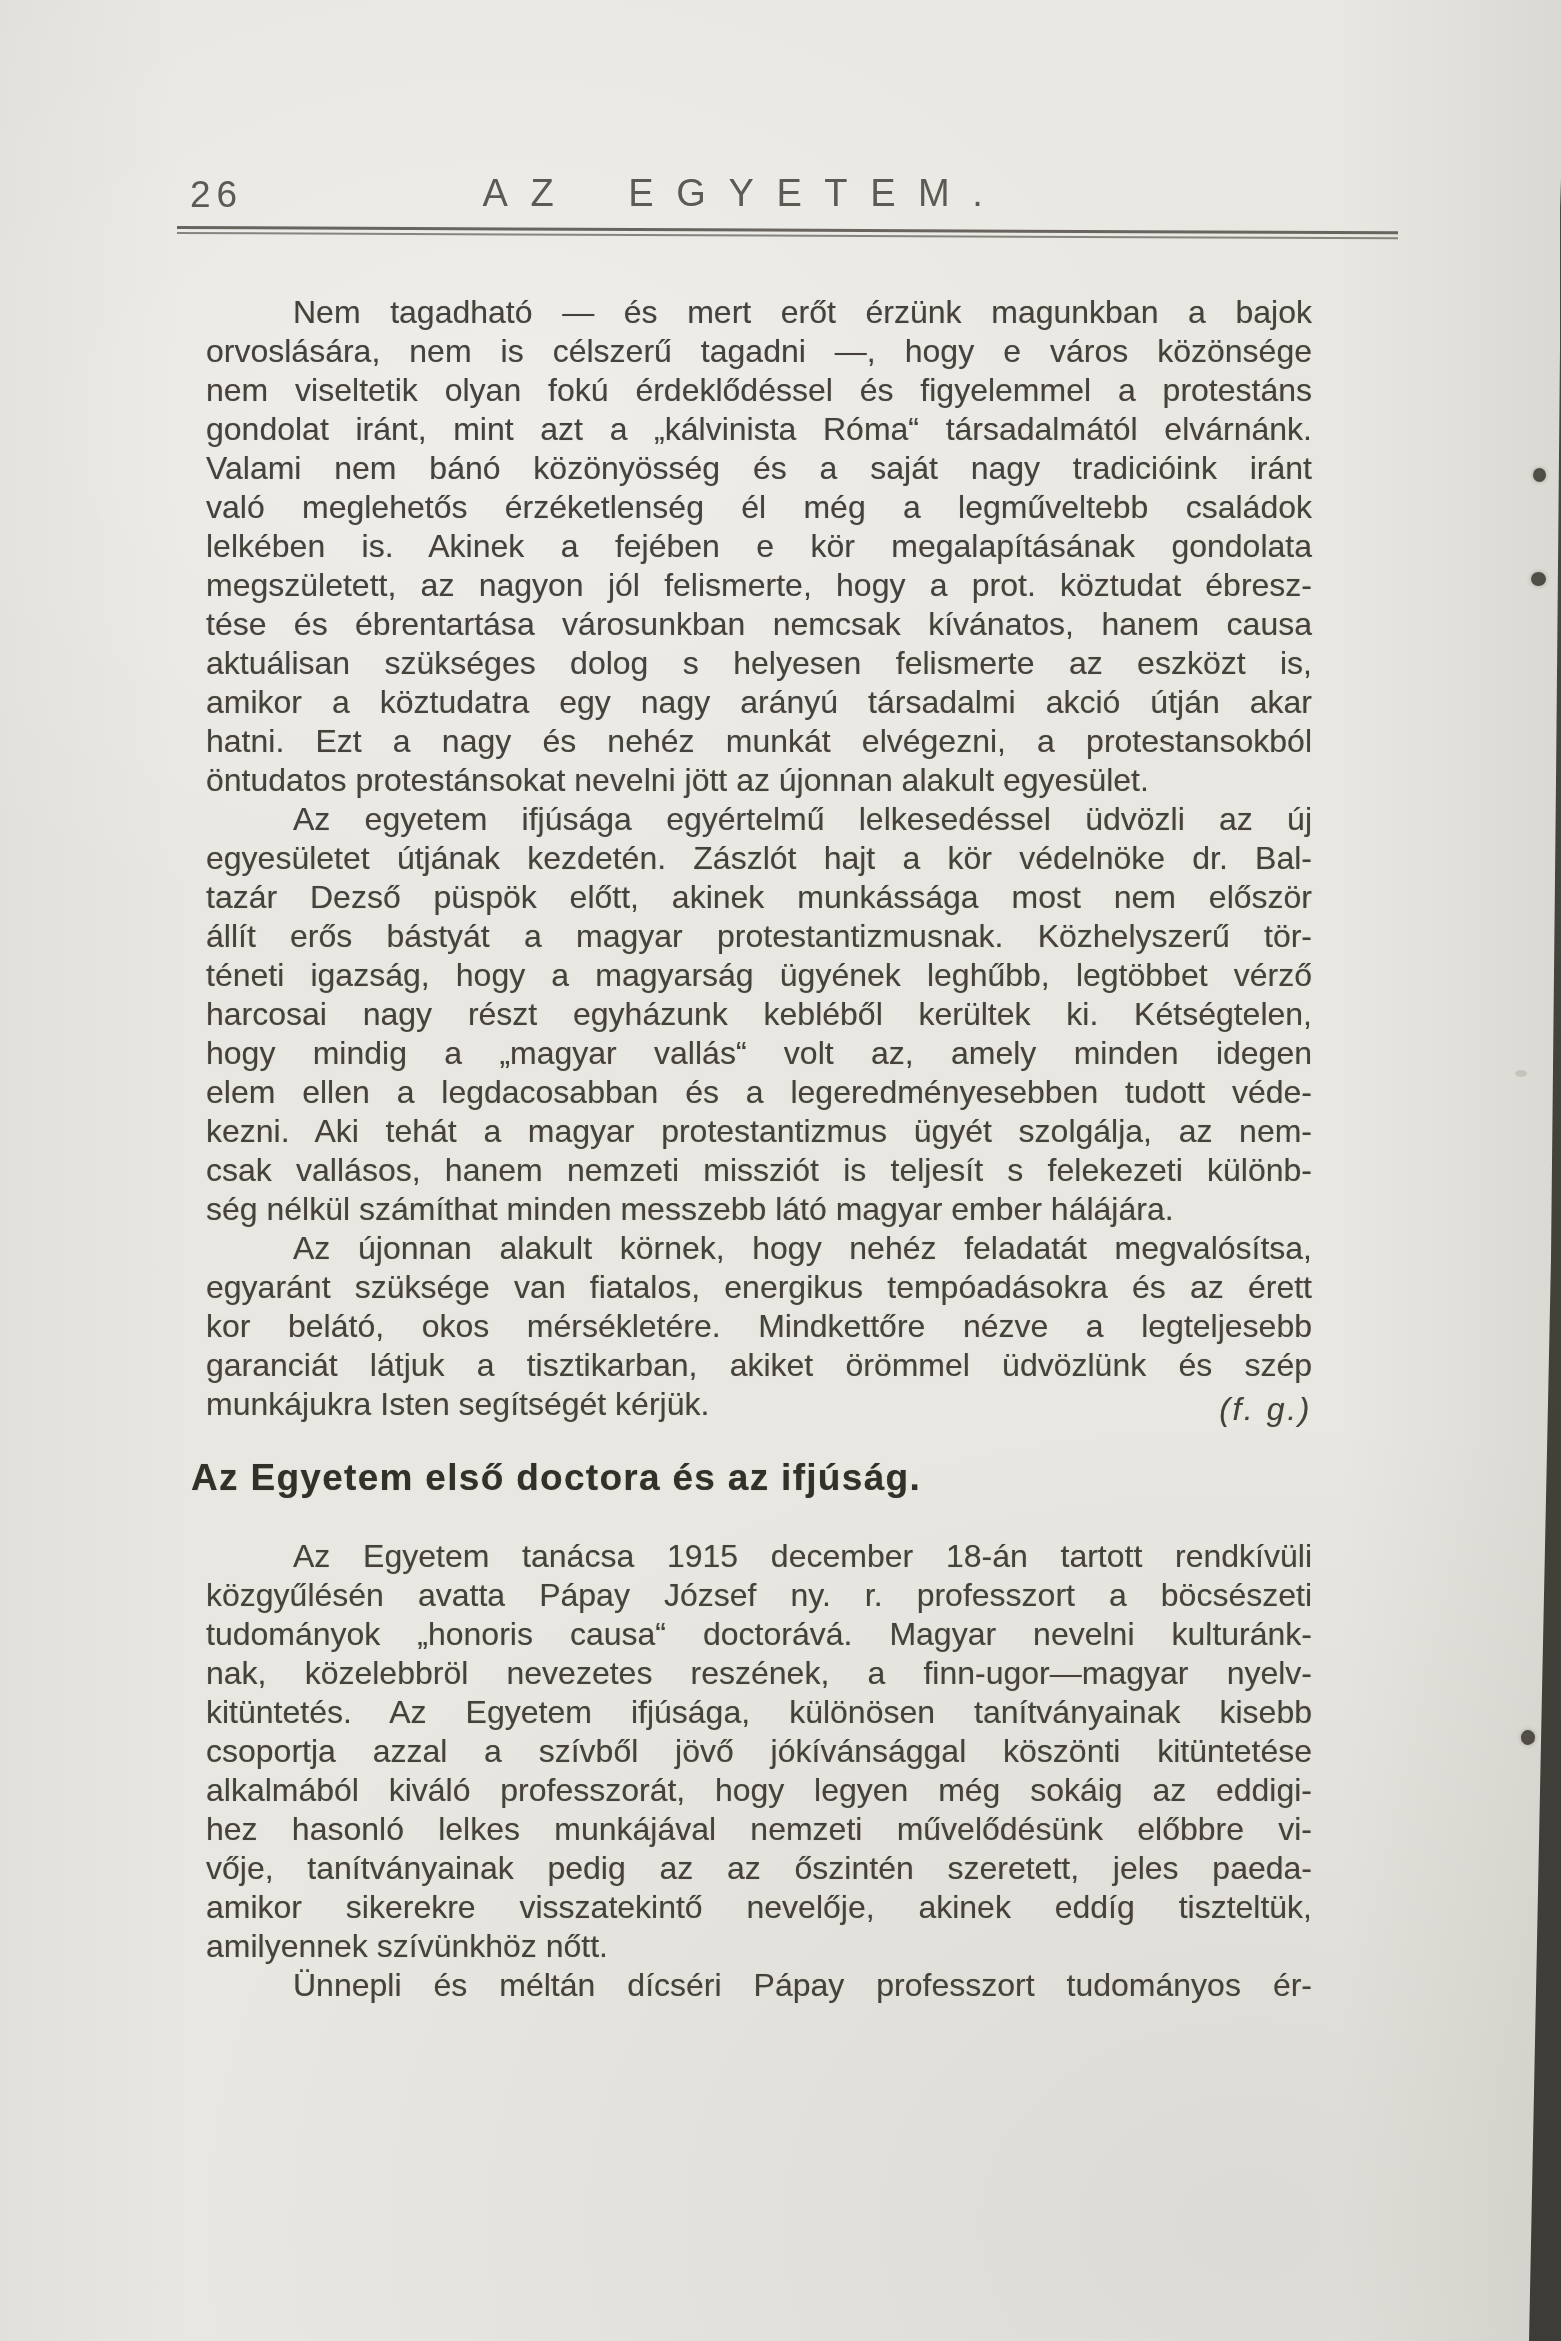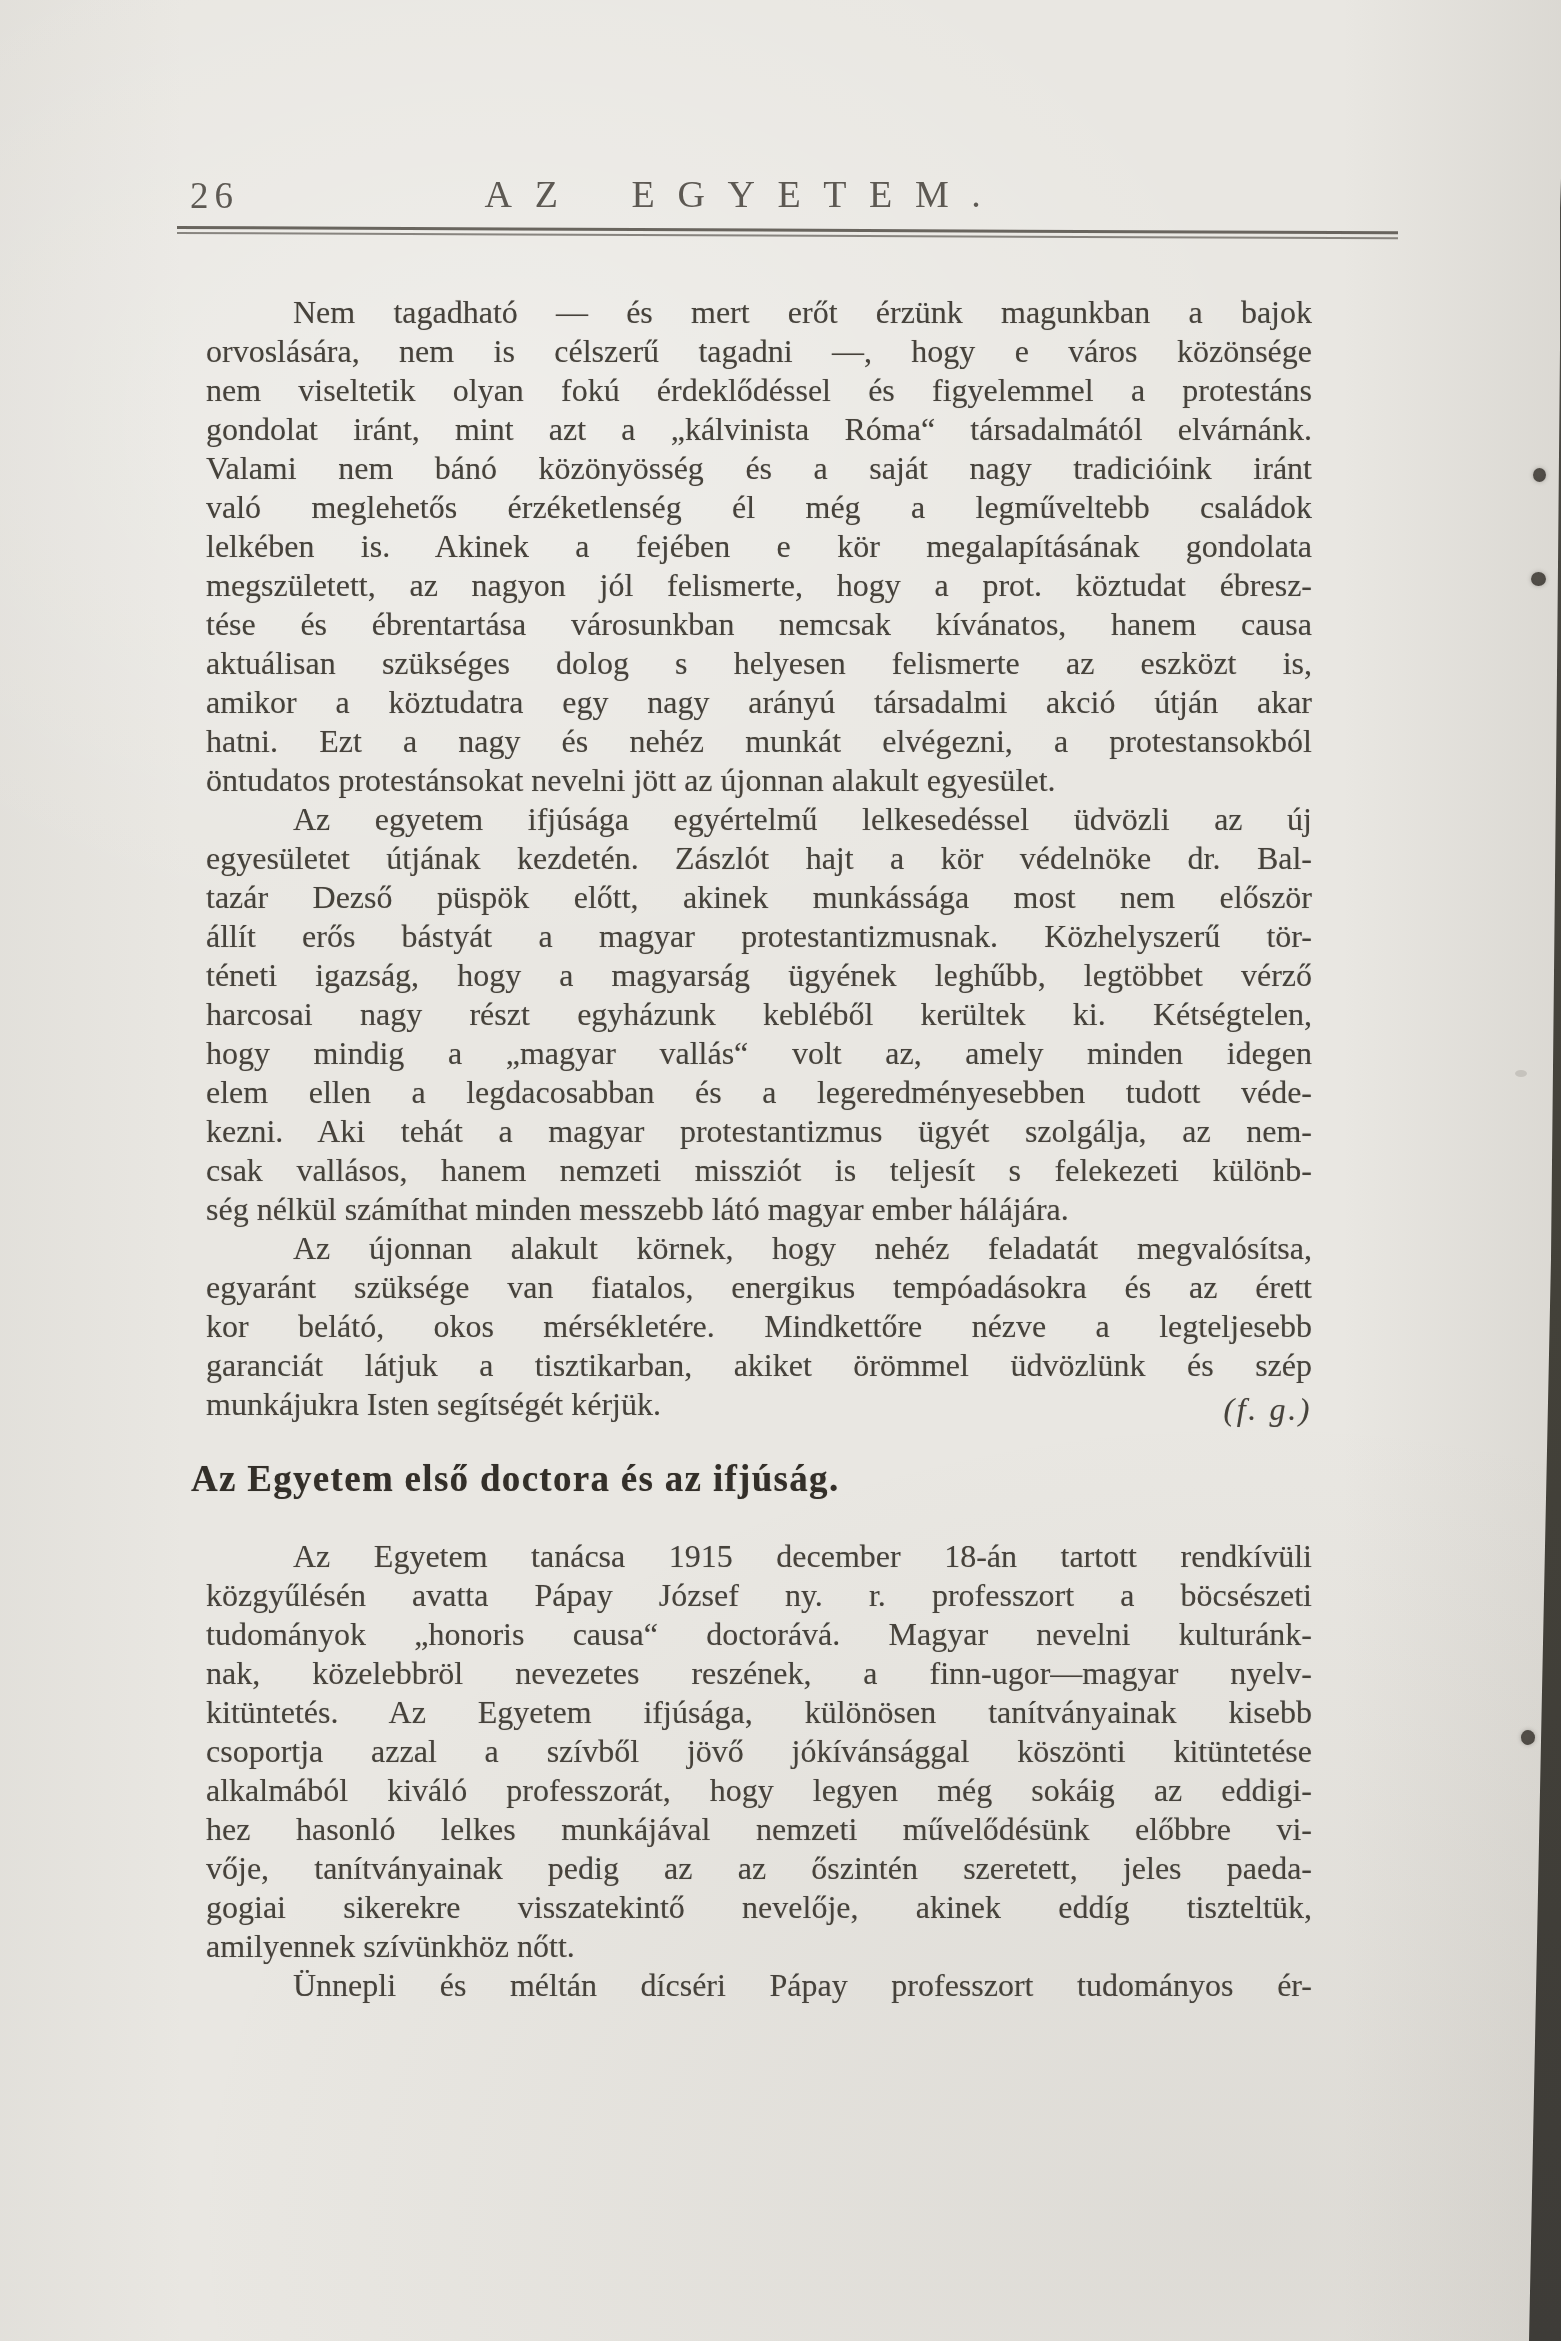--- a/index.html
+++ b/index.html
@@ -10,21 +10,21 @@
   .page {
     position: relative;
     width: 1561px;
     height: 2342px;
     overflow: hidden;
     background-color: var(--paper, #e9e7e2);
     background-image:
       radial-gradient(1128px 781px at 32% 18%, rgba(255,255,255,0.28), transparent 70%),
       radial-gradient(1475px 1128px at 80% 95%, rgba(118,112,102,0.10), transparent 72%),
       linear-gradient(90deg, rgba(118,112,102,0.06), transparent 12%, transparent 86%, rgba(118,112,102,0.12));
-    font-family: Liberation Serif, serif;
+    font-family: Liberation Sans, sans-serif;
     color: var(--ink, #46423b);
   }
 
   
   .pagenum {
     position: absolute;
     left: 190px;
     top: 174px;
     font-size: 37px;
     letter-spacing: 6px;
@@ -173,21 +173,21 @@
       <div class="para">
         <div class="ln">Az Egyetem tanácsa 1915 december 18-án tartott rendkívüli</div>
         <div class="ln">közgyűlésén avatta Pápay József ny. r. professzort a böcsészeti</div>
         <div class="ln">tudományok „honoris causa“ doctorává. Magyar nevelni kulturánk-</div>
         <div class="ln">nak, közelebbröl nevezetes reszének, a finn-ugor—magyar nyelv-</div>
         <div class="ln">kitüntetés. Az Egyetem ifjúsága, különösen tanítványainak kisebb</div>
         <div class="ln">csoportja azzal a szívből jövő jókívánsággal köszönti kitüntetése</div>
         <div class="ln">alkalmából kiváló professzorát, hogy legyen még sokáig az eddigi-</div>
         <div class="ln">hez hasonló lelkes munkájával nemzeti művelődésünk előbbre vi-</div>
         <div class="ln">vője, tanítványainak pedig az az őszintén szeretett, jeles paeda-</div>
-        <div class="ln">gogiai sikerekre visszatekintő nevelője, akinek eddíg tiszteltük,</div>
+        <div class="ln">amikor sikerekre visszatekintő nevelője, akinek eddíg tiszteltük,</div>
         <div class="ln last">amilyennek szívünkhöz nőtt.</div>
       </div>
       <div class="para">
         <div class="ln">Ünnepli és méltán dícséri Pápay professzort tudományos ér-</div>
       </div>
     </div>
 
   <div class="scan-edge"></div>
   <div class="speck s1"></div>
   <div class="speck s2"></div>

